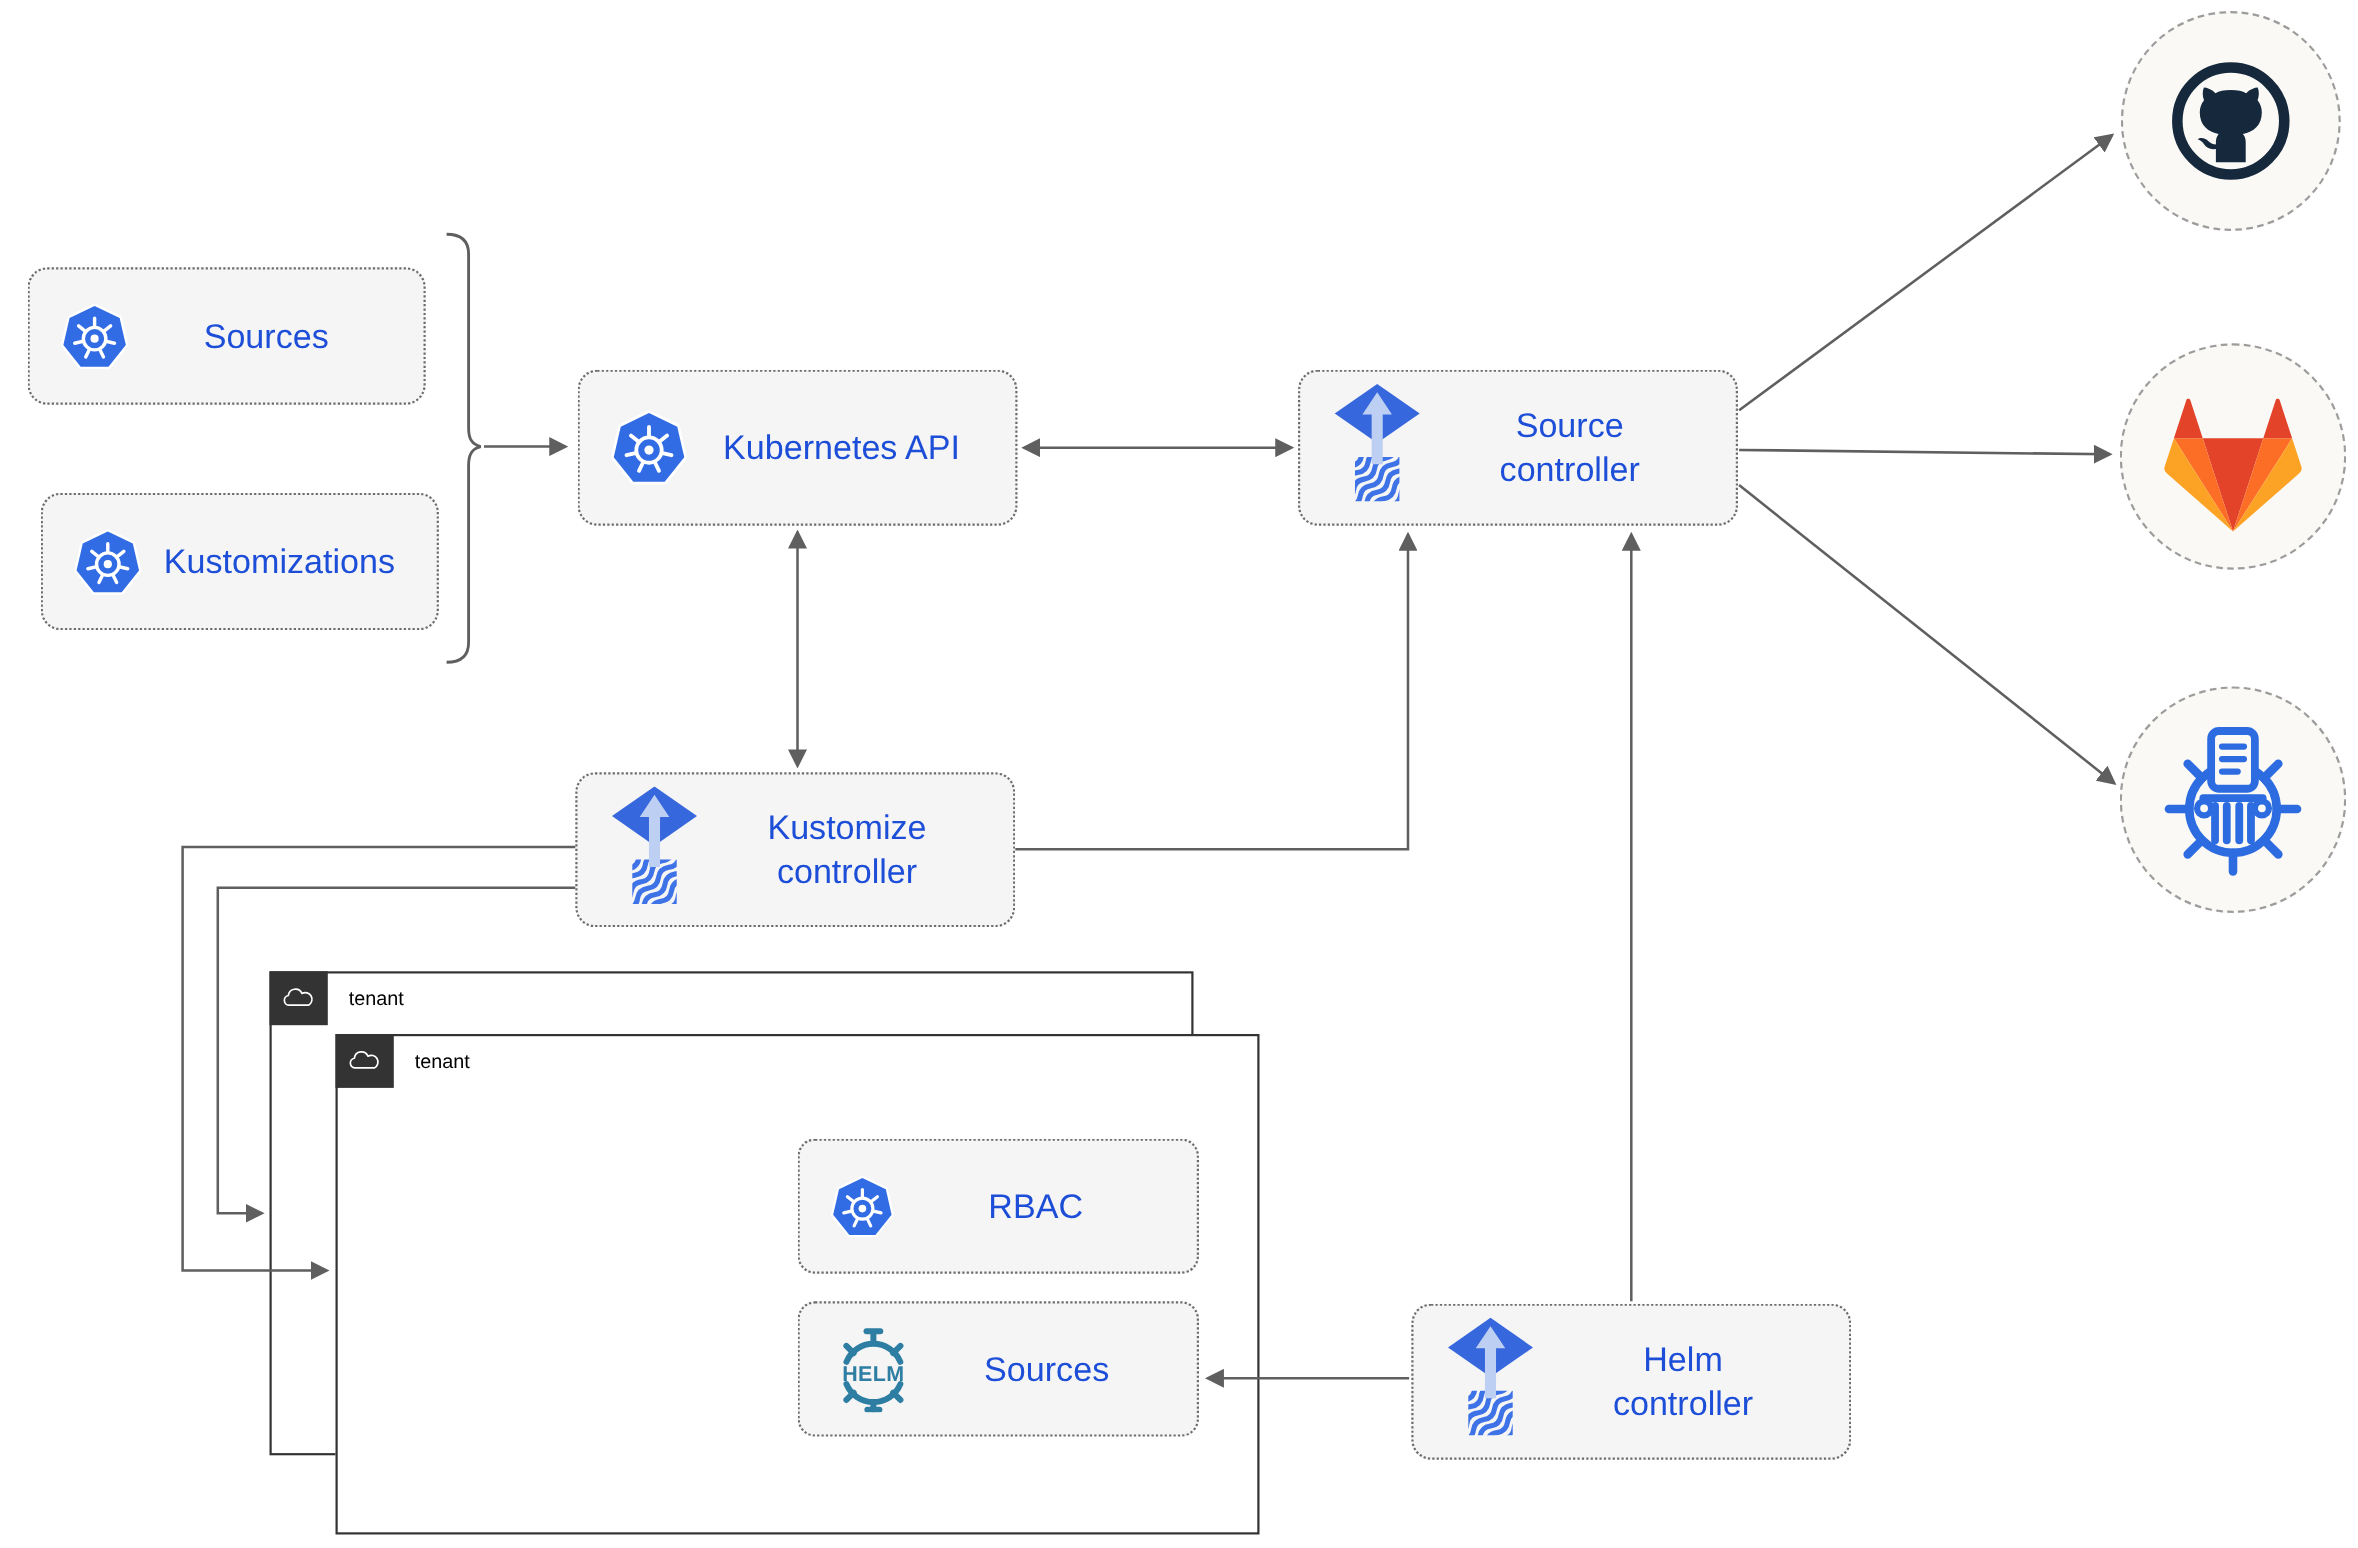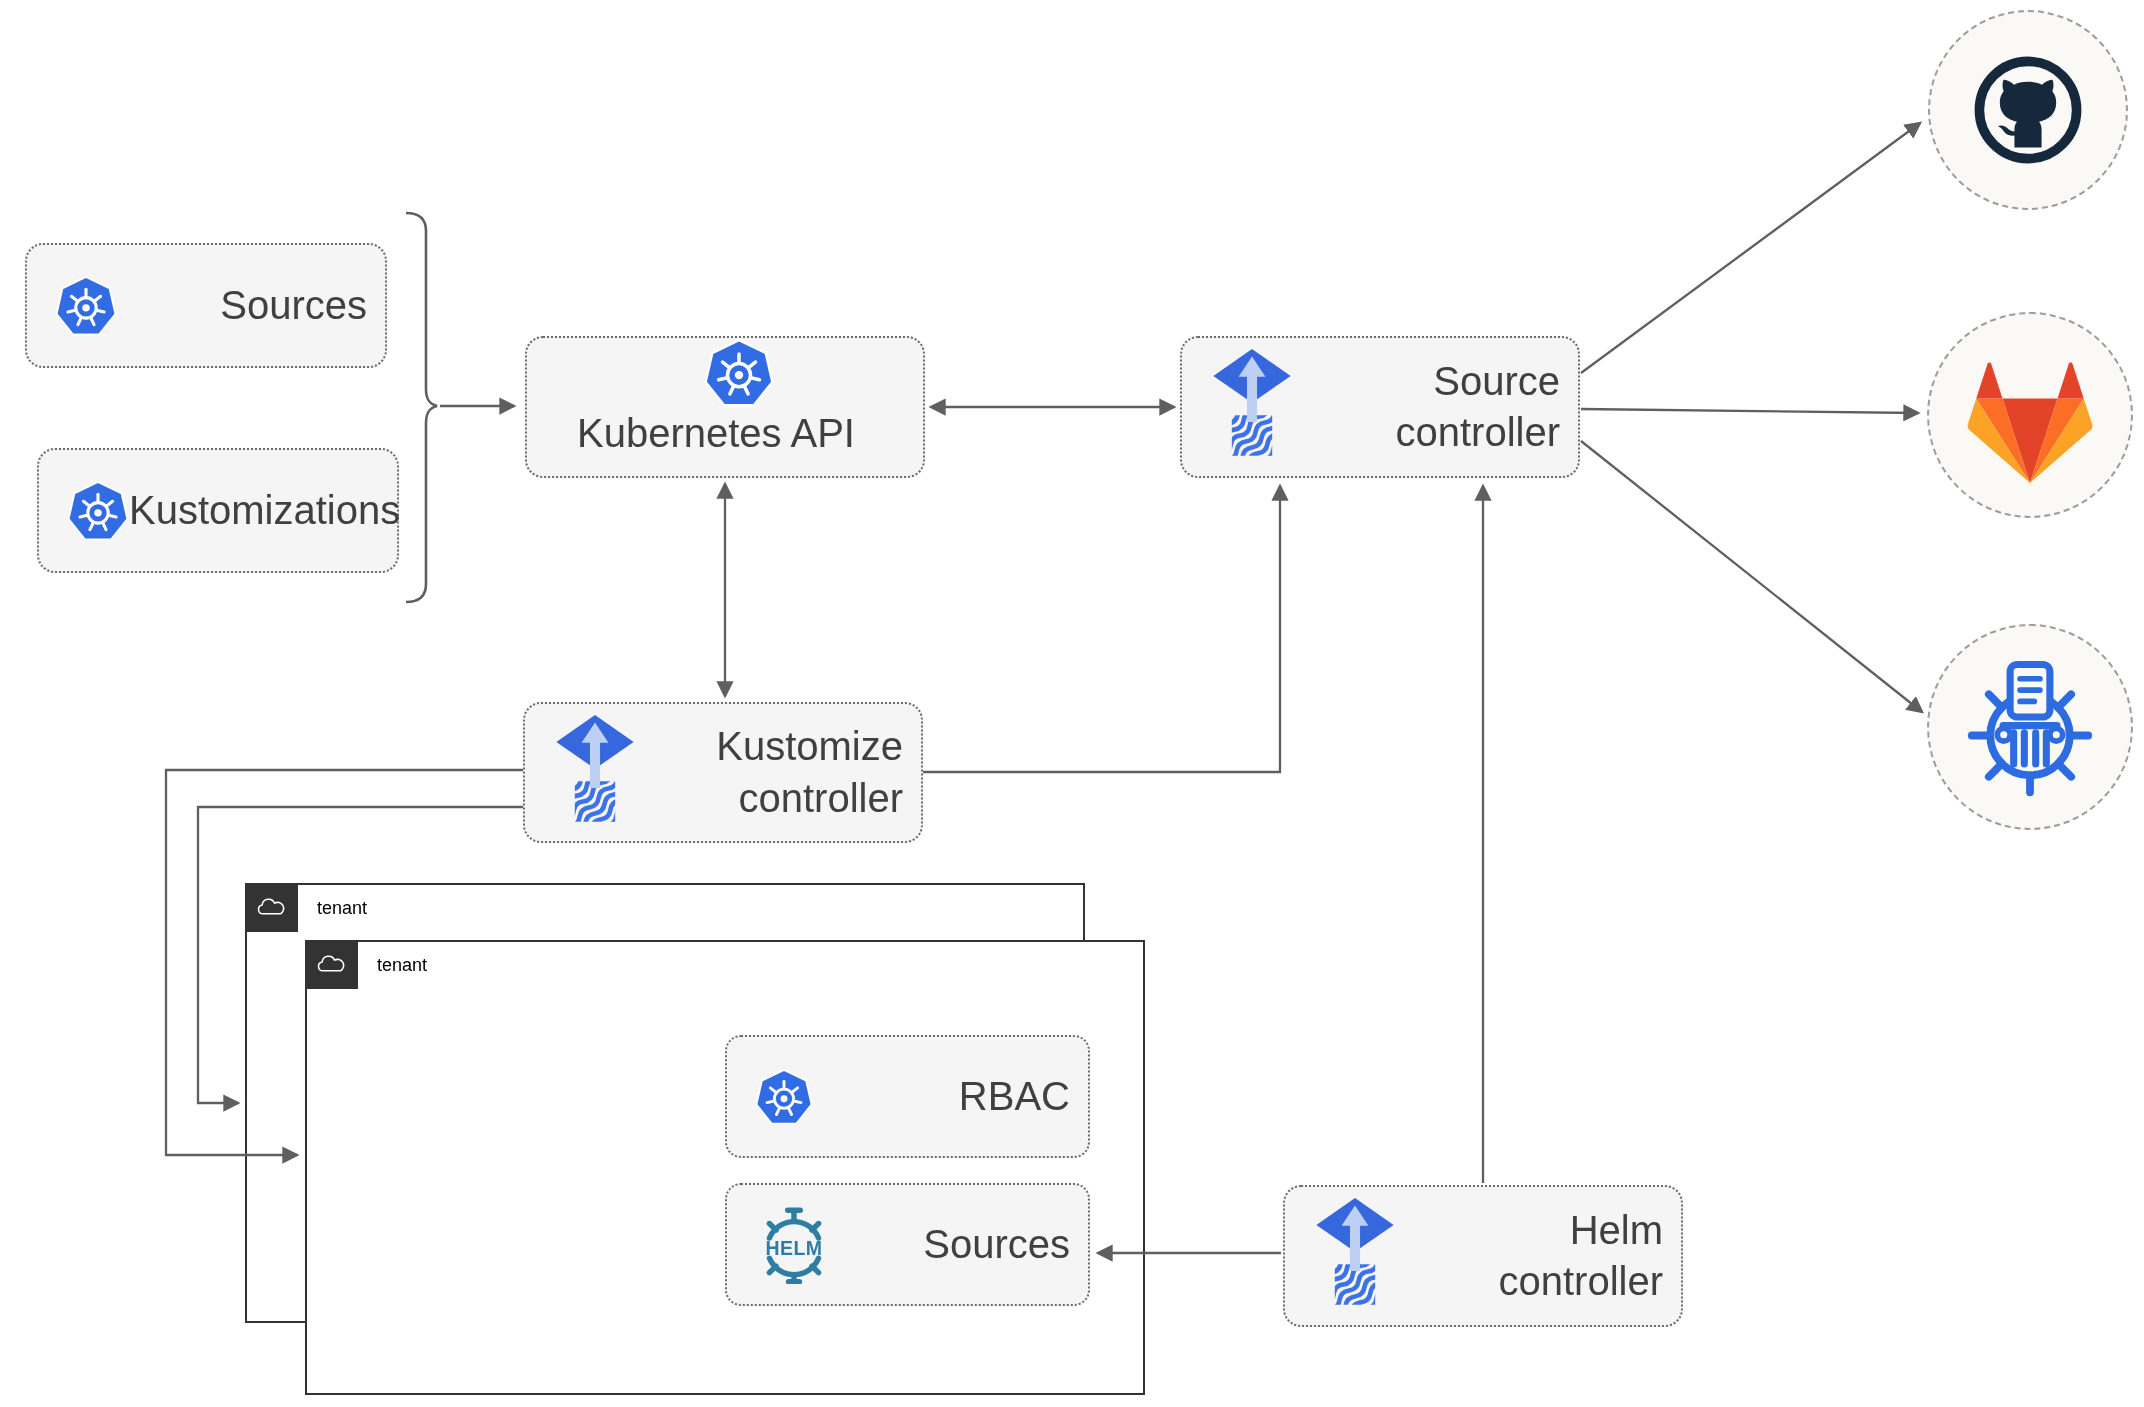--- a/index.html
+++ b/index.html
@@ -1,21 +1,21 @@
 <!DOCTYPE html>
 <html><head>
 <meta charset="utf-8">
 <style>
   html,body{margin:0;padding:0;background:#ffffff;}
   #canvas{position:relative;width:2144px;height:1407px;background:#ffffff;overflow:hidden;
           font-family:"Liberation Sans",sans-serif;}
   .node{position:absolute;display:flex;align-items:center;background:#F5F5F5;
         border:2.4px dotted #6b6b6b;border-radius:18px;box-sizing:border-box;z-index:3;}
   .node .icon{flex:0 0 auto;margin-left:28px;}
-  .node .label{flex:1;text-align:right;font-size:40px;color:#404040;white-space:pre-line;
+  .node .label{flex:1;text-align:center;font-size:31px;color:#1d4ed8;white-space:pre-line;
         line-height:1.28;padding-right:18px;}
   .small{border-radius:16px;}
   .ext{position:absolute;border-radius:50%;border:2.6px dashed #9c9c9c;background:#FAF9F6;
         display:flex;align-items:center;justify-content:center;box-sizing:border-box;z-index:3;}
   .tenant{position:absolute;background:#ffffff;border:2.4px solid #333333;box-sizing:border-box;}
   .tenant .tab{position:absolute;left:-2.4px;top:-2.4px;width:53px;height:49px;background:#333333;
         display:flex;align-items:center;justify-content:center;}
   .tenant .tlabel{position:absolute;left:70px;top:13px;font-size:18px;color:#000;}
   #overlay{position:absolute;left:0;top:0;z-index:5;pointer-events:none;}
   #symbols{position:absolute;width:0;height:0;overflow:hidden;}
@@ -154,21 +154,21 @@
     <div class="label">Sources</div>
   </div>
 
   <div class="node" style="left:37px;top:448px;width:362px;height:125px;">
     <svg class="icon" width="62" height="62" viewBox="0 0 100 100">
         <use href="#sym-k8s"></use>
       </svg>
     <div class="label">Kustomizations</div>
   </div>
 
-  <div class="node" style="left:525px;top:336px;width:400px;height:142px;flex-direction:column;">
+  <div class="node" style="left:525px;top:336px;width:400px;height:142px;">
     <svg class="icon" width="70" height="70" viewBox="0 0 100 100">
         <use href="#sym-k8s"></use>
       </svg>
     <div class="label">Kubernetes API</div>
   </div>
 
   <div class="node" style="left:1180px;top:336px;width:400px;height:142px;">
     <svg class="icon" width="84" height="120" viewBox="0 0 100 140">
         <use href="#sym-flux"></use>
       </svg>

